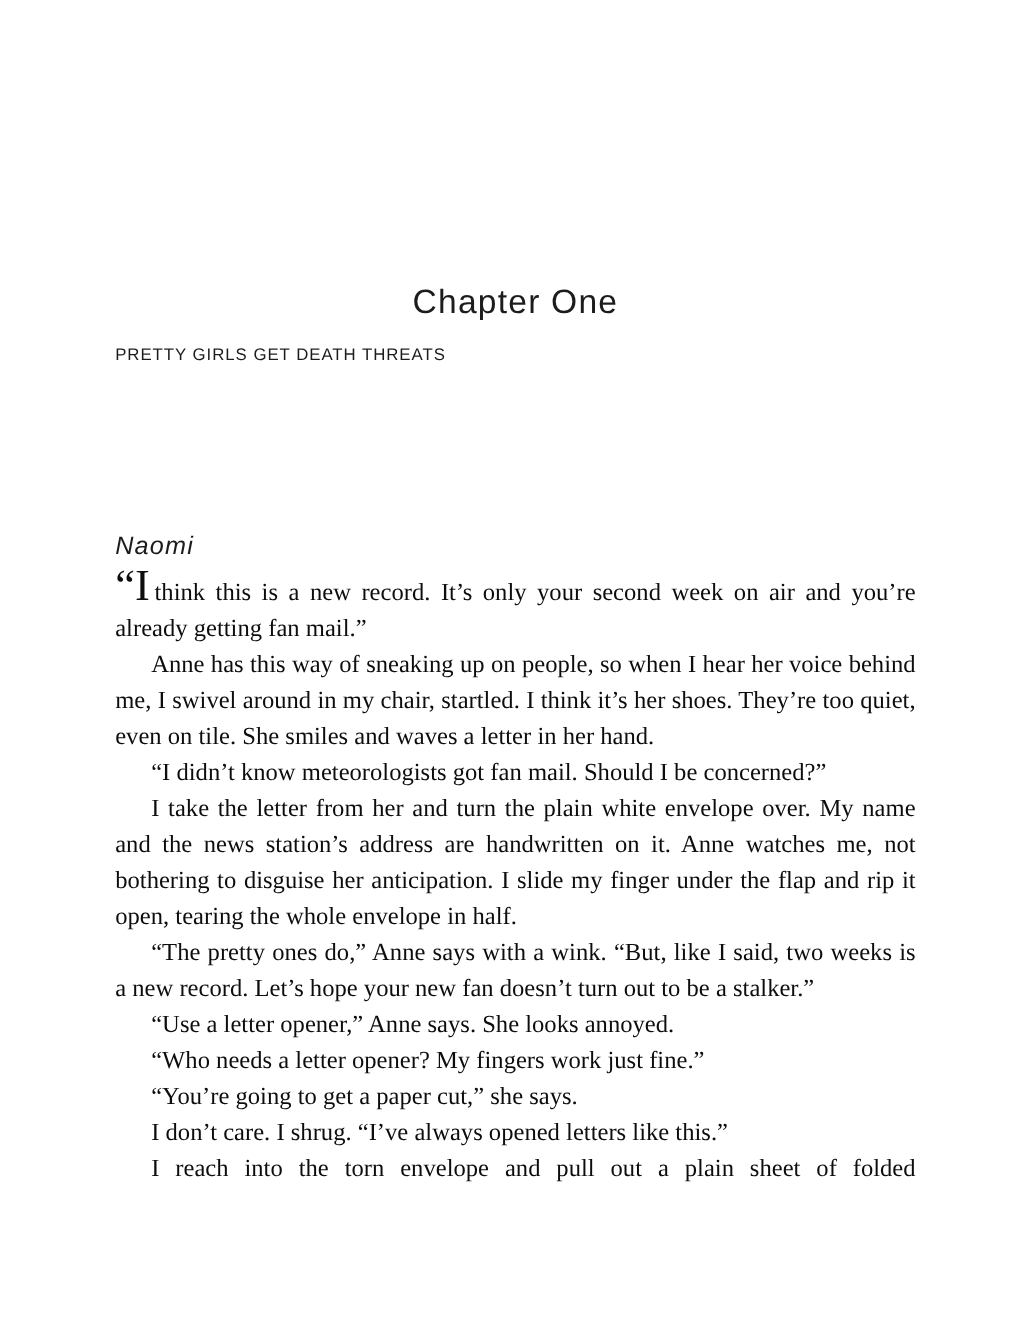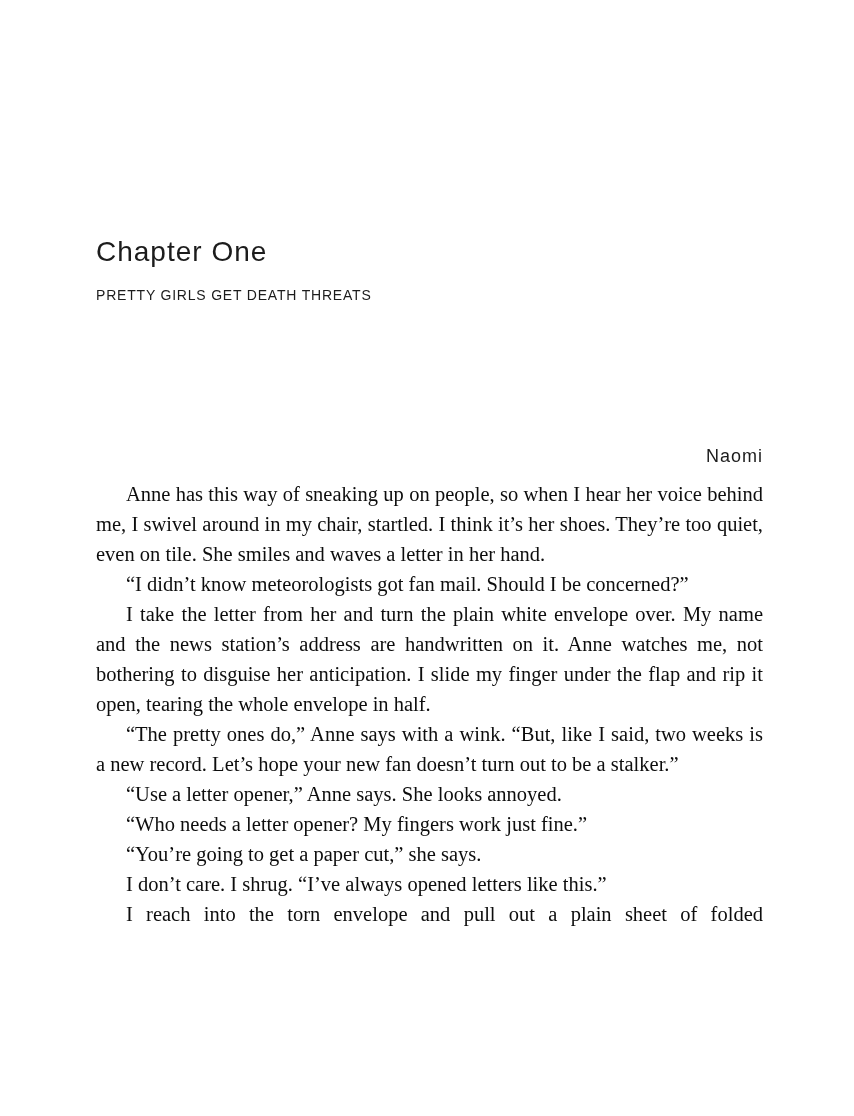--- a/index.html
+++ b/index.html
@@ -25,40 +25,42 @@
     margin-left: 96px;
     padding-top: 236px;
   }
   .chapter-title {
     margin: 0;
     font-family: "Liberation Sans", sans-serif;
     font-weight: 300;
     font-size: 28px;
     line-height: 32px;
     letter-spacing: 1px;
+    text-align: center;
     color: var(--heading-text, #1c1c1c);
   }
   .chapter-subtitle {
     margin: 19px 0 0 0;
     font-family: "Liberation Sans", sans-serif;
     font-weight: 300;
     font-size: 14px;
     line-height: 16px;
     letter-spacing: 0.8px;
     color: var(--heading-text, #2a2a2a);
   }
   .pov-heading {
     margin: 140px 0 0 0;
     font-family: "Liberation Sans", sans-serif;
     font-weight: 300;
-    font-size: 18px;
+    font-size: 21px;
     line-height: 26px;
     letter-spacing: 1px;
-    text-align: right;
+    text-align: left;
     color: var(--heading-text, #1c1c1c);
+    font-style: italic;
   }
   .body-text {
     margin-top: 10px;
     font-size: 20.5px;
     line-height: 30px;
     color: var(--body-text, #0d0d0d);
     text-align: justify;
   }
   .para {
     margin: 0;
@@ -79,20 +81,21 @@
 </style>
 </head>
 <body>
 
 <div class="page">
   <div class="column">
     <h1 class="chapter-title">Chapter One</h1>
     <div class="chapter-subtitle">PRETTY GIRLS GET DEATH THREATS</div>
     <div class="pov-heading">Naomi</div>
     <div class="body-text">
+      <p class="para no-indent"><span class="initial">“I</span><span>think this is a new record. It’s only your second week on air and you’re already getting fan mail.”</span></p>
     <p class="para">Anne has this way of sneaking up on people, so when I hear her voice behind me, I swivel around in my chair, startled. I think it’s her shoes. They’re too quiet, even on tile. She smiles and waves a letter in her hand.</p>
         <p class="para">“I didn’t know meteorologists got fan mail. Should I be concerned?”</p>
         <p class="para">I take the letter from her and turn the plain white envelope over. My name and the news station’s address are handwritten on it. Anne watches me, not bothering to disguise her anticipation. I slide my finger under the flap and rip it open, tearing the whole envelope in half.</p>
         <p class="para">“The pretty ones do,” Anne says with a wink. “But, like I said, two weeks is a new record. Let’s hope your new fan doesn’t turn out to be a stalker.”</p>
         <p class="para">“Use a letter opener,” Anne says. She looks annoyed.</p>
         <p class="para">“Who needs a letter opener? My fingers work just fine.”</p>
         <p class="para">“You’re going to get a paper cut,” she says.</p>
         <p class="para">I don’t care. I shrug. “I’ve always opened letters like this.”</p>
         <p class="para continues">I reach into the torn envelope and pull out a plain sheet of folded</p>
       </div>

